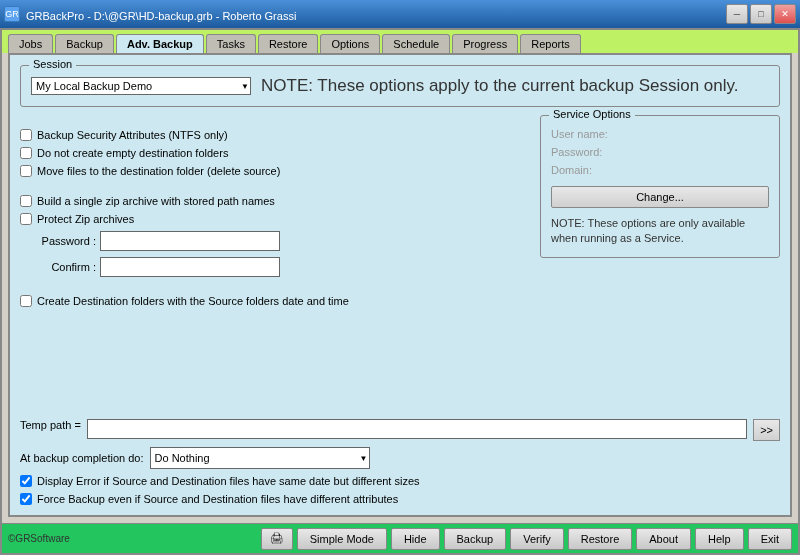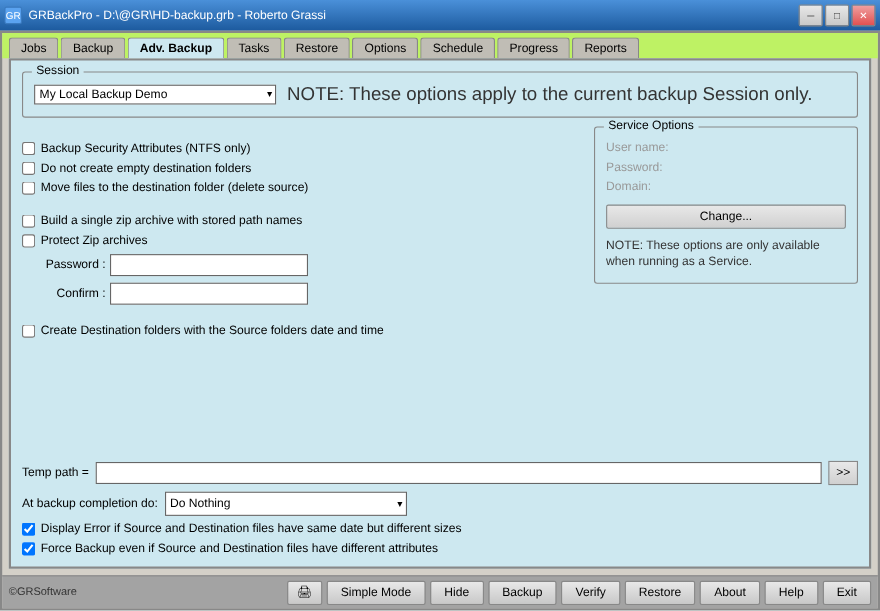--- a/index.html
+++ b/index.html
@@ -18,21 +18,21 @@
       color: white;
       height: 28px;
       display: flex;
       align-items: center;
       justify-content: space-between;
       padding: 0 4px;
       user-select: none;
     }
     .titlebar-left {
       display: flex;
-      align-items: center;
+      align-items: flex-end;
       gap: 6px;
     }
     .titlebar-icon {
       width: 16px;
       height: 16px;
       background: #5ba3f0;
       border: 1px solid #3a7abf;
       border-radius: 2px;
       display: flex;
       align-items: center;
@@ -266,21 +266,21 @@
     }
 
     
     .bottom-section {
       display: flex;
       flex-direction: column;
       gap: 6px;
     }
     .temp-row {
       display: flex;
-      align-items: center;
+      align-items: flex-start;
       gap: 6px;
     }
     .temp-label {
       font-size: 11px;
       white-space: nowrap;
     }
     .temp-input {
       flex: 1;
       height: 20px;
       border: 1px solid #666;
@@ -327,21 +327,21 @@
       right: 2px;
       top: 50%;
       transform: translateY(-50%);
       pointer-events: none;
       font-size: 8px;
     }
 
     
     .statusbar {
       height: 30px;
-      background: #a3a3a3;
+      background: #22c55e;
       border-top: 1px solid #888;
       display: flex;
       align-items: center;
       padding: 0 6px;
       gap: 4px;
     }
     .status-logo {
       font-size: 10px;
       color: #333;
       margin-right: auto;

